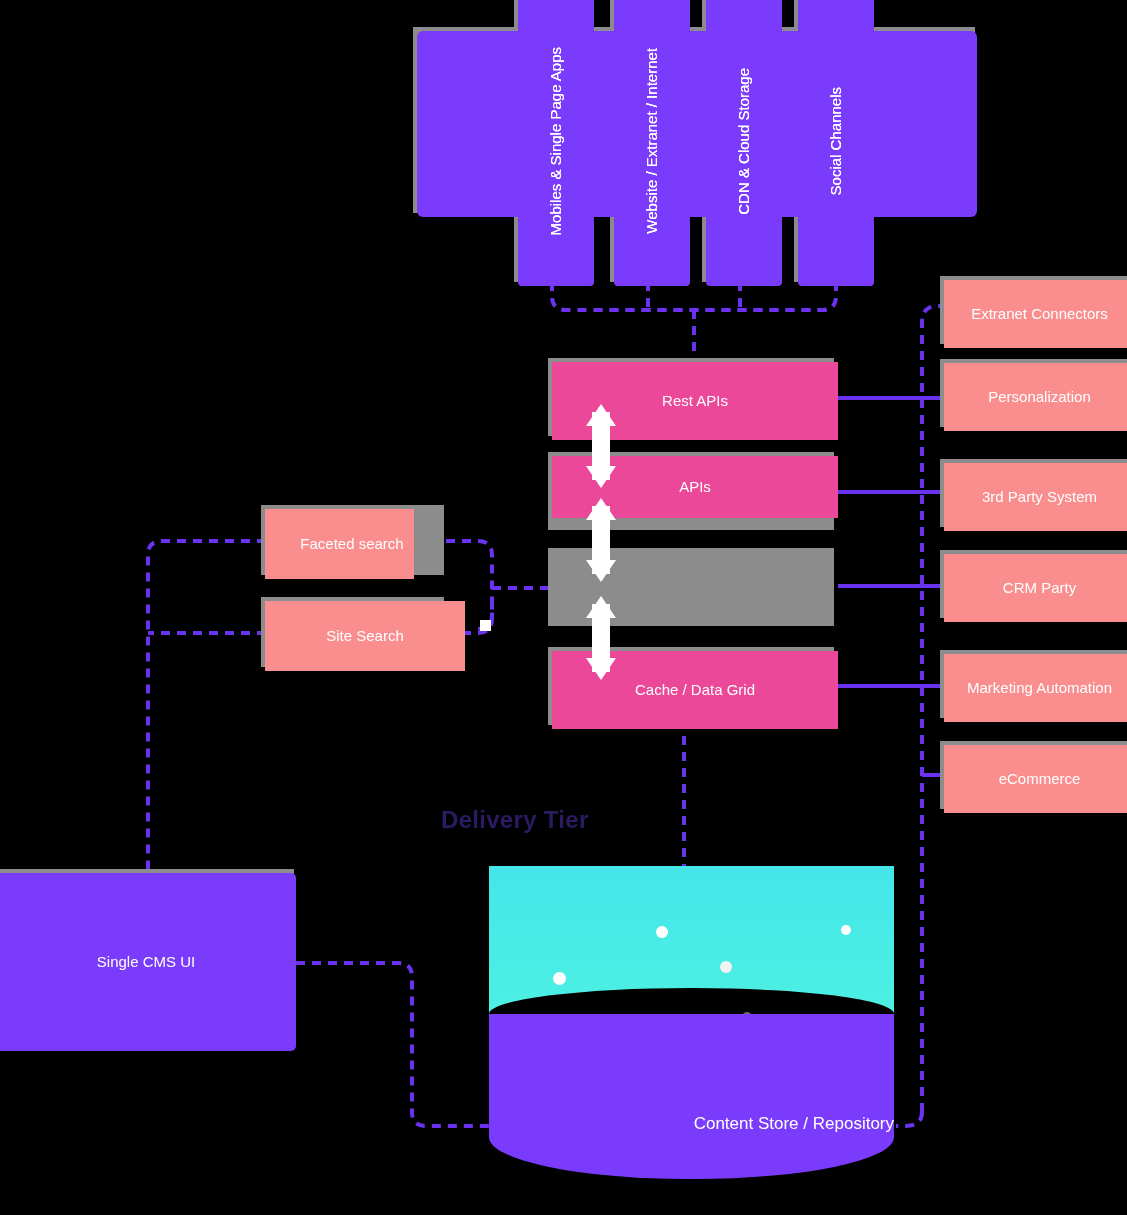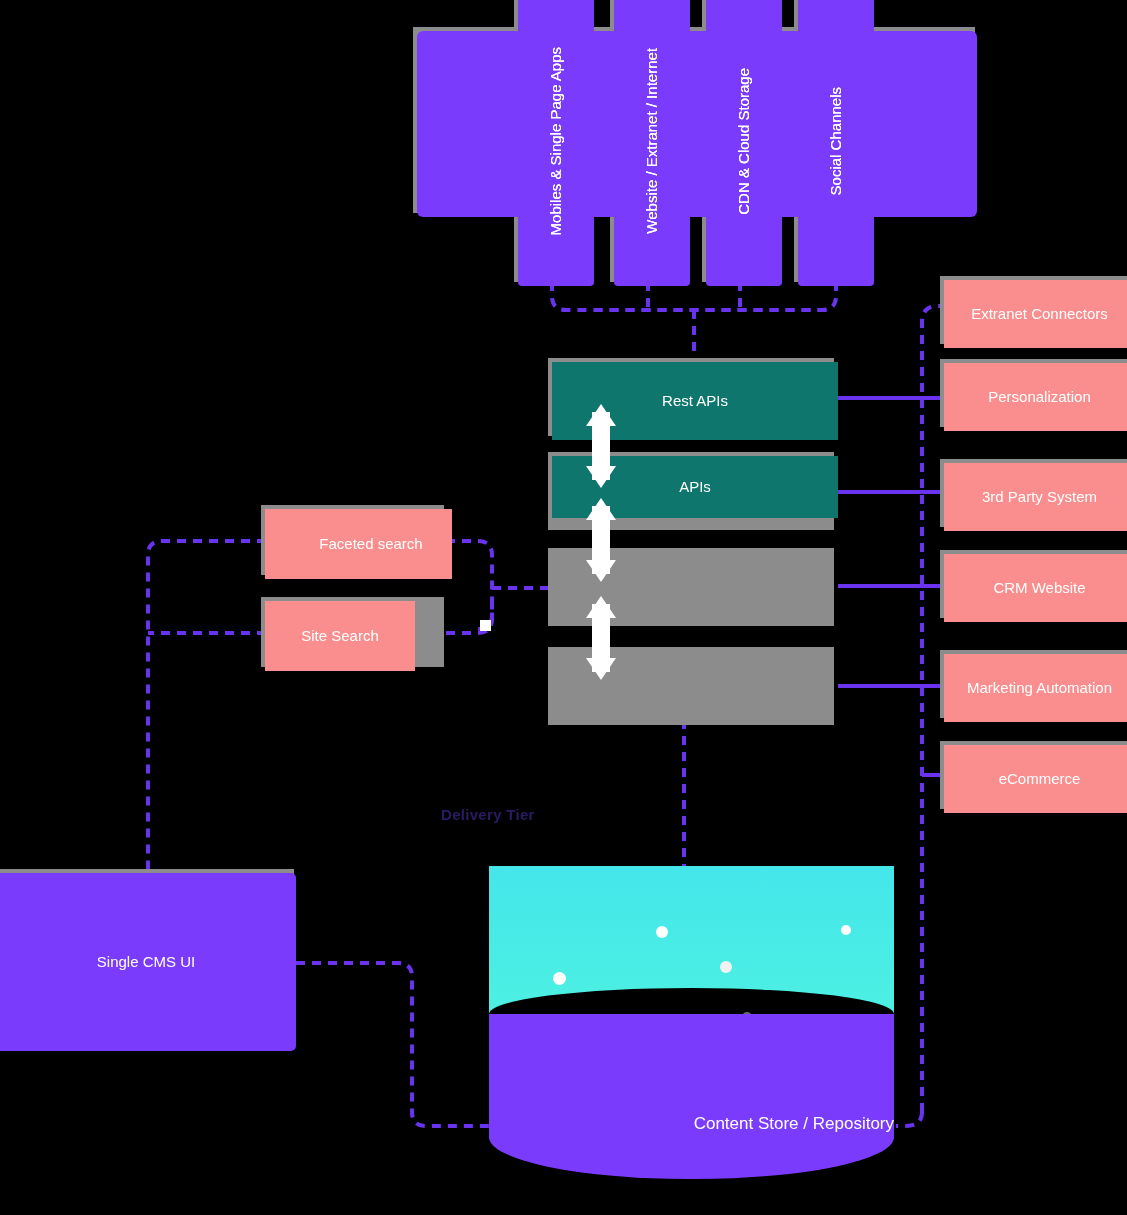--- a/index.html
+++ b/index.html
@@ -9,32 +9,32 @@
   #stage{position:absolute;left:0;top:0;width:1127px;height:1215px;}
 
   
   .node{position:absolute;box-sizing:border-box;display:flex;
         align-items:center;justify-content:center;text-align:center;
         color:#fff;font-size:15px;line-height:1.25;z-index:6;}
   .node .lbl{position:relative;z-index:2;padding:0 6px;}
   .shadow{position:absolute;z-index:5;background:#8c8c8c;}
 
   .purple{background:#7b3bfc;}
-  .cyan{background:#0f766e;}
+  .cyan{background:#ec4899;}
   .pink{background:#fa8e8e;}
 
   .rot{writing-mode:vertical-rl;transform:rotate(180deg);
        white-space:nowrap;font-size:15px;line-height:1.3;}
 
   
   #wires{position:absolute;left:0;top:0;width:1127px;height:1215px;z-index:4;}
   #wires-top{position:absolute;left:0;top:0;width:1127px;height:1215px;z-index:8;
              pointer-events:none;}
 
-  .tierlabel{position:absolute;z-index:7;color:#2b1b63;font-size:15px;
+  .tierlabel{position:absolute;z-index:7;color:#2b1b63;font-size:24px;
              font-weight:bold;letter-spacing:.3px;}
 
   
   #cyl{position:absolute;z-index:6;}
   .cyl-top-rect{position:absolute;left:0;top:0;width:405px;height:148px;
       background:linear-gradient(180deg,#44e6ea 0%,#4df0e2 100%);}
   .cyl-body{position:absolute;left:0;top:148px;width:405px;height:165px;
       background:#7b3bfc;border-radius:0 0 200px 200px/0 0 42px 42px;}
   .cyl-ellipse{position:absolute;left:0;top:122px;width:405px;height:52px;
       background:#000;border-radius:50%;}
@@ -121,20 +121,23 @@
   </div>
 
   <div class="shadow" style="left:548px;top:452px;width:286px;height:78px;"></div>
   <div class="node cyan" style="left:552px;top:456px;width:286px;height:62px;">
     <span class="lbl">APIs</span>
   </div>
 
   <div class="shadow" style="left:548px;top:548px;width:286px;height:78px;"></div>
 
   <div class="shadow" style="left:548px;top:647px;width:286px;height:78px;"></div>
+  <div class="node cyan" style="left:552px;top:651px;width:286px;height:78px;">
+    <span class="lbl">Cache / Data Grid</span>
+  </div>
 
   <svg id="wires-top" viewBox="0 0 1127 1215" preserveAspectRatio="none">
     <g fill="#ffffff" stroke="#ffffff">
 
       <rect x="592" y="412" width="18" height="68" stroke="none"></rect>
       <polygon points="601,404 586,426 616,426" stroke="none"></polygon>
       <polygon points="601,488 586,466 616,466" stroke="none"></polygon>
 
       <rect x="592" y="506" width="18" height="68" stroke="none"></rect>
       <polygon points="601,498 586,520 616,520" stroke="none"></polygon>
@@ -156,40 +159,40 @@
     <span class="lbl">Personalization</span>
   </div>
 
   <div class="shadow" style="left:940px;top:459px;width:191px;height:68px;"></div>
   <div class="node pink" style="left:944px;top:463px;width:191px;height:68px;">
     <span class="lbl">3rd Party System</span>
   </div>
 
   <div class="shadow" style="left:940px;top:550px;width:191px;height:68px;"></div>
   <div class="node pink" style="left:944px;top:554px;width:191px;height:68px;">
-    <span class="lbl">CRM Website</span>
+    <span class="lbl">CRM Party</span>
   </div>
 
   <div class="shadow" style="left:940px;top:650px;width:191px;height:68px;"></div>
   <div class="node pink" style="left:944px;top:654px;width:191px;height:68px;">
     <span class="lbl">Marketing Automation</span>
   </div>
 
   <div class="shadow" style="left:940px;top:741px;width:191px;height:68px;"></div>
   <div class="node pink" style="left:944px;top:745px;width:191px;height:68px;">
     <span class="lbl">eCommerce</span>
   </div>
 
   <div class="shadow" style="left:261px;top:505px;width:183px;height:70px;"></div>
-  <div class="node pink" style="left:265px;top:509px;width:187px;height:70px;padding-left:25px;">
+  <div class="node pink" style="left:265px;top:509px;width:149px;height:70px;padding-left:25px;">
     <span class="lbl">Faceted search</span>
   </div>
 
   <div class="shadow" style="left:261px;top:597px;width:183px;height:70px;"></div>
-  <div class="node pink" style="left:265px;top:601px;width:150px;height:70px;">
+  <div class="node pink" style="left:265px;top:601px;width:200px;height:70px;">
     <span class="lbl">Site Search</span>
   </div>
 
   <div style="position:absolute;left:480px;top:620px;width:11px;height:11px;background:#fff;z-index:9;"></div>
 
   <div class="shadow" style="left:-6px;top:869px;width:300px;height:178px;"></div>
   <div class="node purple" style="left:-4px;top:873px;width:300px;height:178px;border-radius:5px;">
     <span class="lbl">Single CMS UI</span>
   </div>
 

